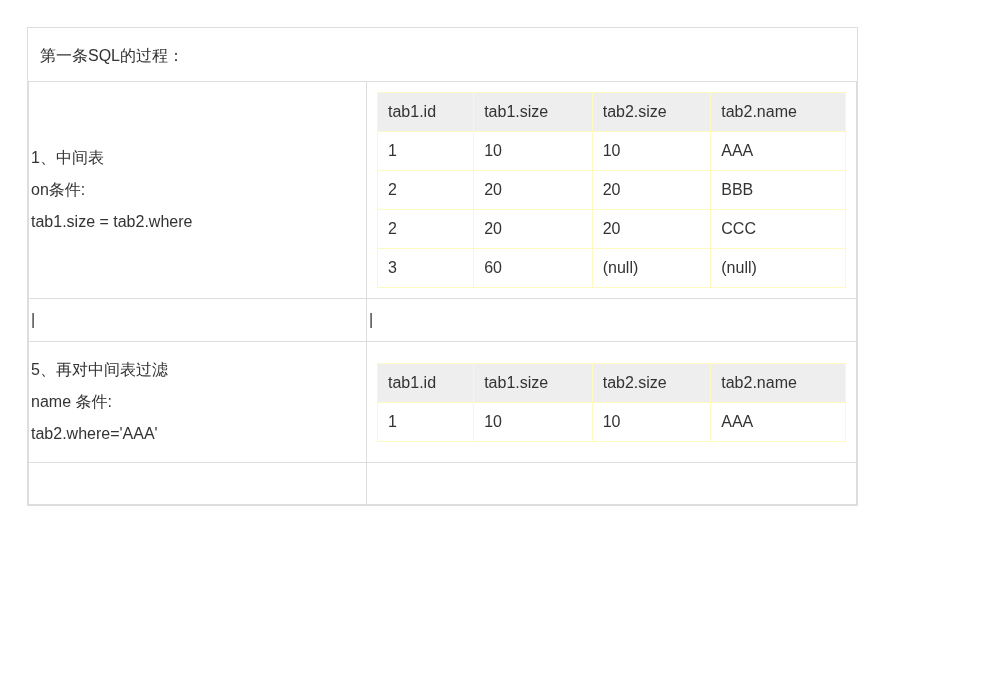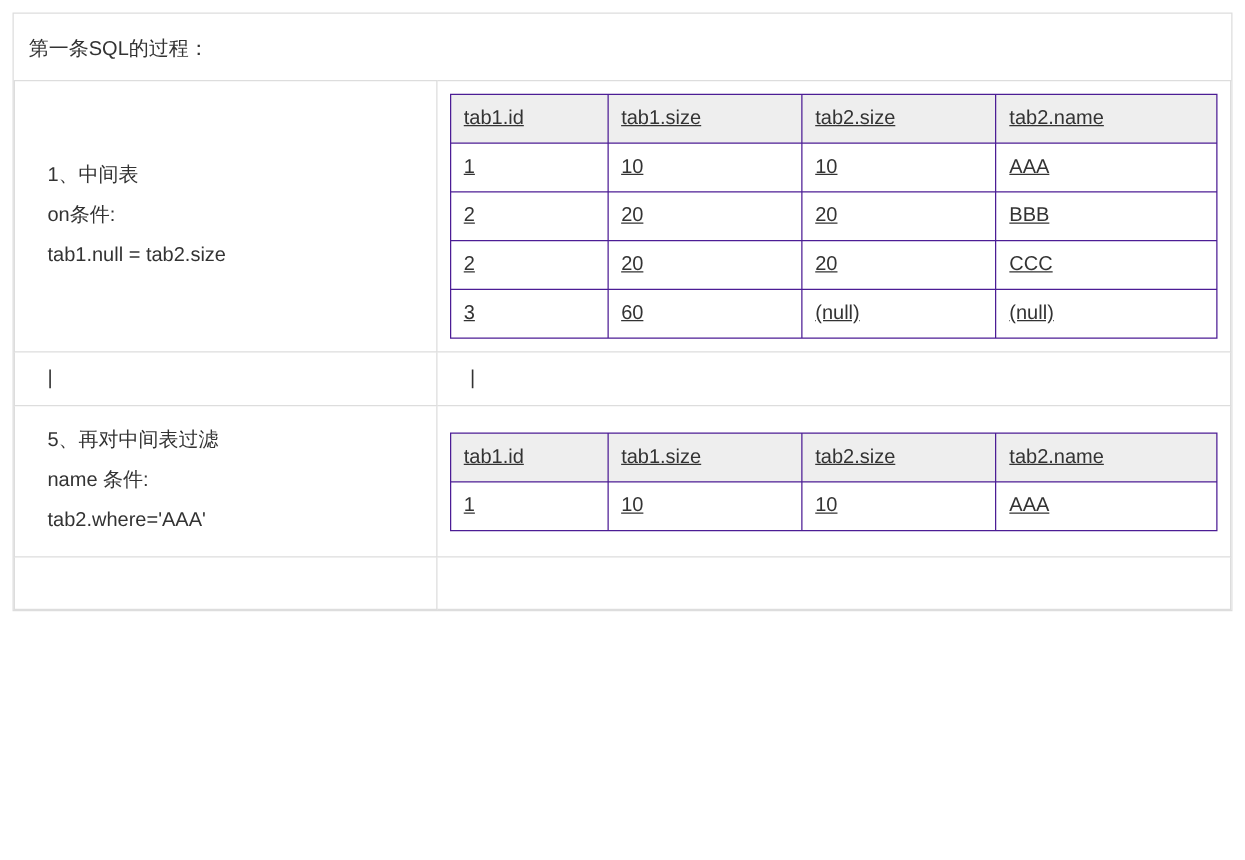--- a/index.html
+++ b/index.html
@@ -7,50 +7,49 @@
     margin: 0;
     padding: 0;
     font-family: Arial, "Helvetica Neue", Helvetica, "Microsoft YaHei", sans-serif;
     font-size: 16px;
     color: #333;
     background: #fff;
     width: 996px;
   }
   .outer {
     border: 1px solid #ddd;
-    margin: 10px;
-    width: 976px;
+    margin: 27px;
+    width: 831px;
   }
   .title-cell {
     padding: 18px 12px 14px 12px;
   }
   .layout-table {
     width: 100%;
     border-collapse: collapse;
     table-layout: fixed;
   }
   .layout-table > tbody > tr > td {
     border: 1px solid #ddd;
     vertical-align: middle;
-    padding: 12px 26px;
+    padding: 12px 2px;
     background: #fff;
   }
   .layout-table > tbody > tr > td.left {
     width: 338px;
     line-height: 2.0;
   }
   .layout-table > tbody > tr > td.right {
     padding: 10px;
   }
   .inner-table {
     width: 100%;
     border-collapse: separate;
     border-spacing: 1px;
-    background: #4c1d95;
-    text-decoration: underline;
+    background: #fef9c3;
   }
   .inner-table th {
     background: #eee;
     font-weight: normal;
     text-align: left;
     padding: 10px 10px;
     border: 0;
   }
   .inner-table td {
     background: #fff;
@@ -75,21 +74,21 @@
   <table class="layout-table">
     <colgroup>
         <col style="width:338px">
         <col>
       </colgroup>
     <tbody>
       <tr>
         <td class="left">
           <span>1、中间表</span><br>
           <span>on条件:</span><br>
-          <span>tab1.null = tab2.size</span>
+          <span>tab1.size = tab2.where</span>
         </td>
         <td class="right">
           <table class="inner-table">
             <thead>
               <tr>
                 <th>tab1.id</th>
                 <th>tab1.size</th>
                 <th>tab2.size</th>
                 <th>tab2.name</th>
               </tr>

